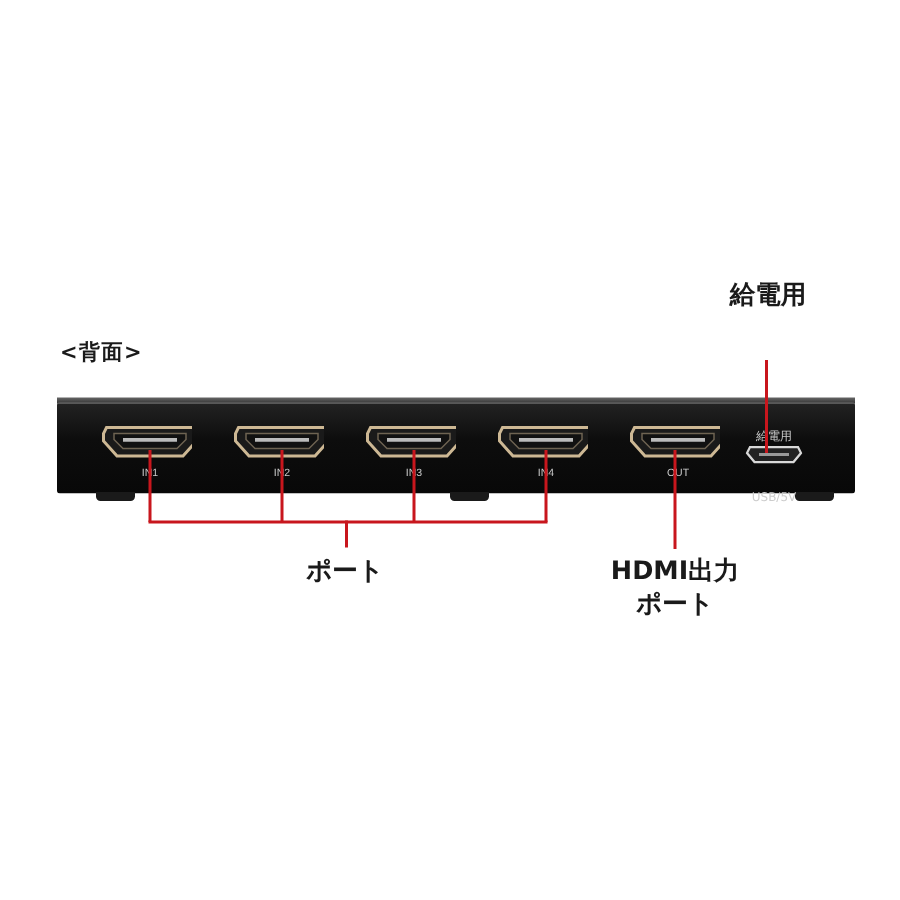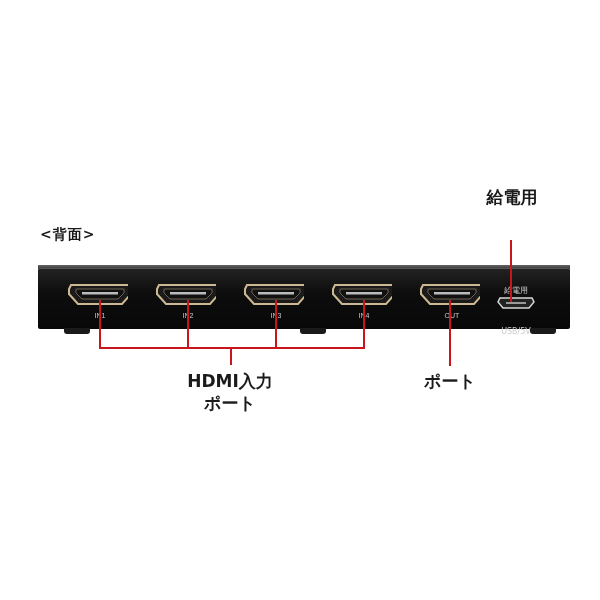--- a/index.html
+++ b/index.html
@@ -76,18 +76,18 @@
 <div class="abs line" style="left:99px; top:300px; width:2px; height:48px;"></div>
 <div class="abs line" style="left:187px; top:300px; width:2px; height:48px;"></div>
 <div class="abs line" style="left:275px; top:300px; width:2px; height:48px;"></div>
 <div class="abs line" style="left:363px; top:300px; width:2px; height:48px;"></div>
 <div class="abs line" style="left:99px; top:347px; width:266px; height:2px;"></div>
 <div class="abs line" style="left:230px; top:347px; width:2px; height:18px;"></div>
 <div class="abs line" style="left:449px; top:300px; width:2px; height:66px;"></div>
 <div class="abs line" style="left:510px; top:240px; width:2px; height:62px;"></div>
 
 <div class="abs label" style="left:160px; top:370px; width:140px;">
-  <div>HDMI入力</div>
   <div>ポート</div>
 </div>
 <div class="abs label" style="left:380px; top:370px; width:140px;">
+  <div>HDMI出力</div>
   <div>ポート</div>
 </div>
 
 </body></html>

